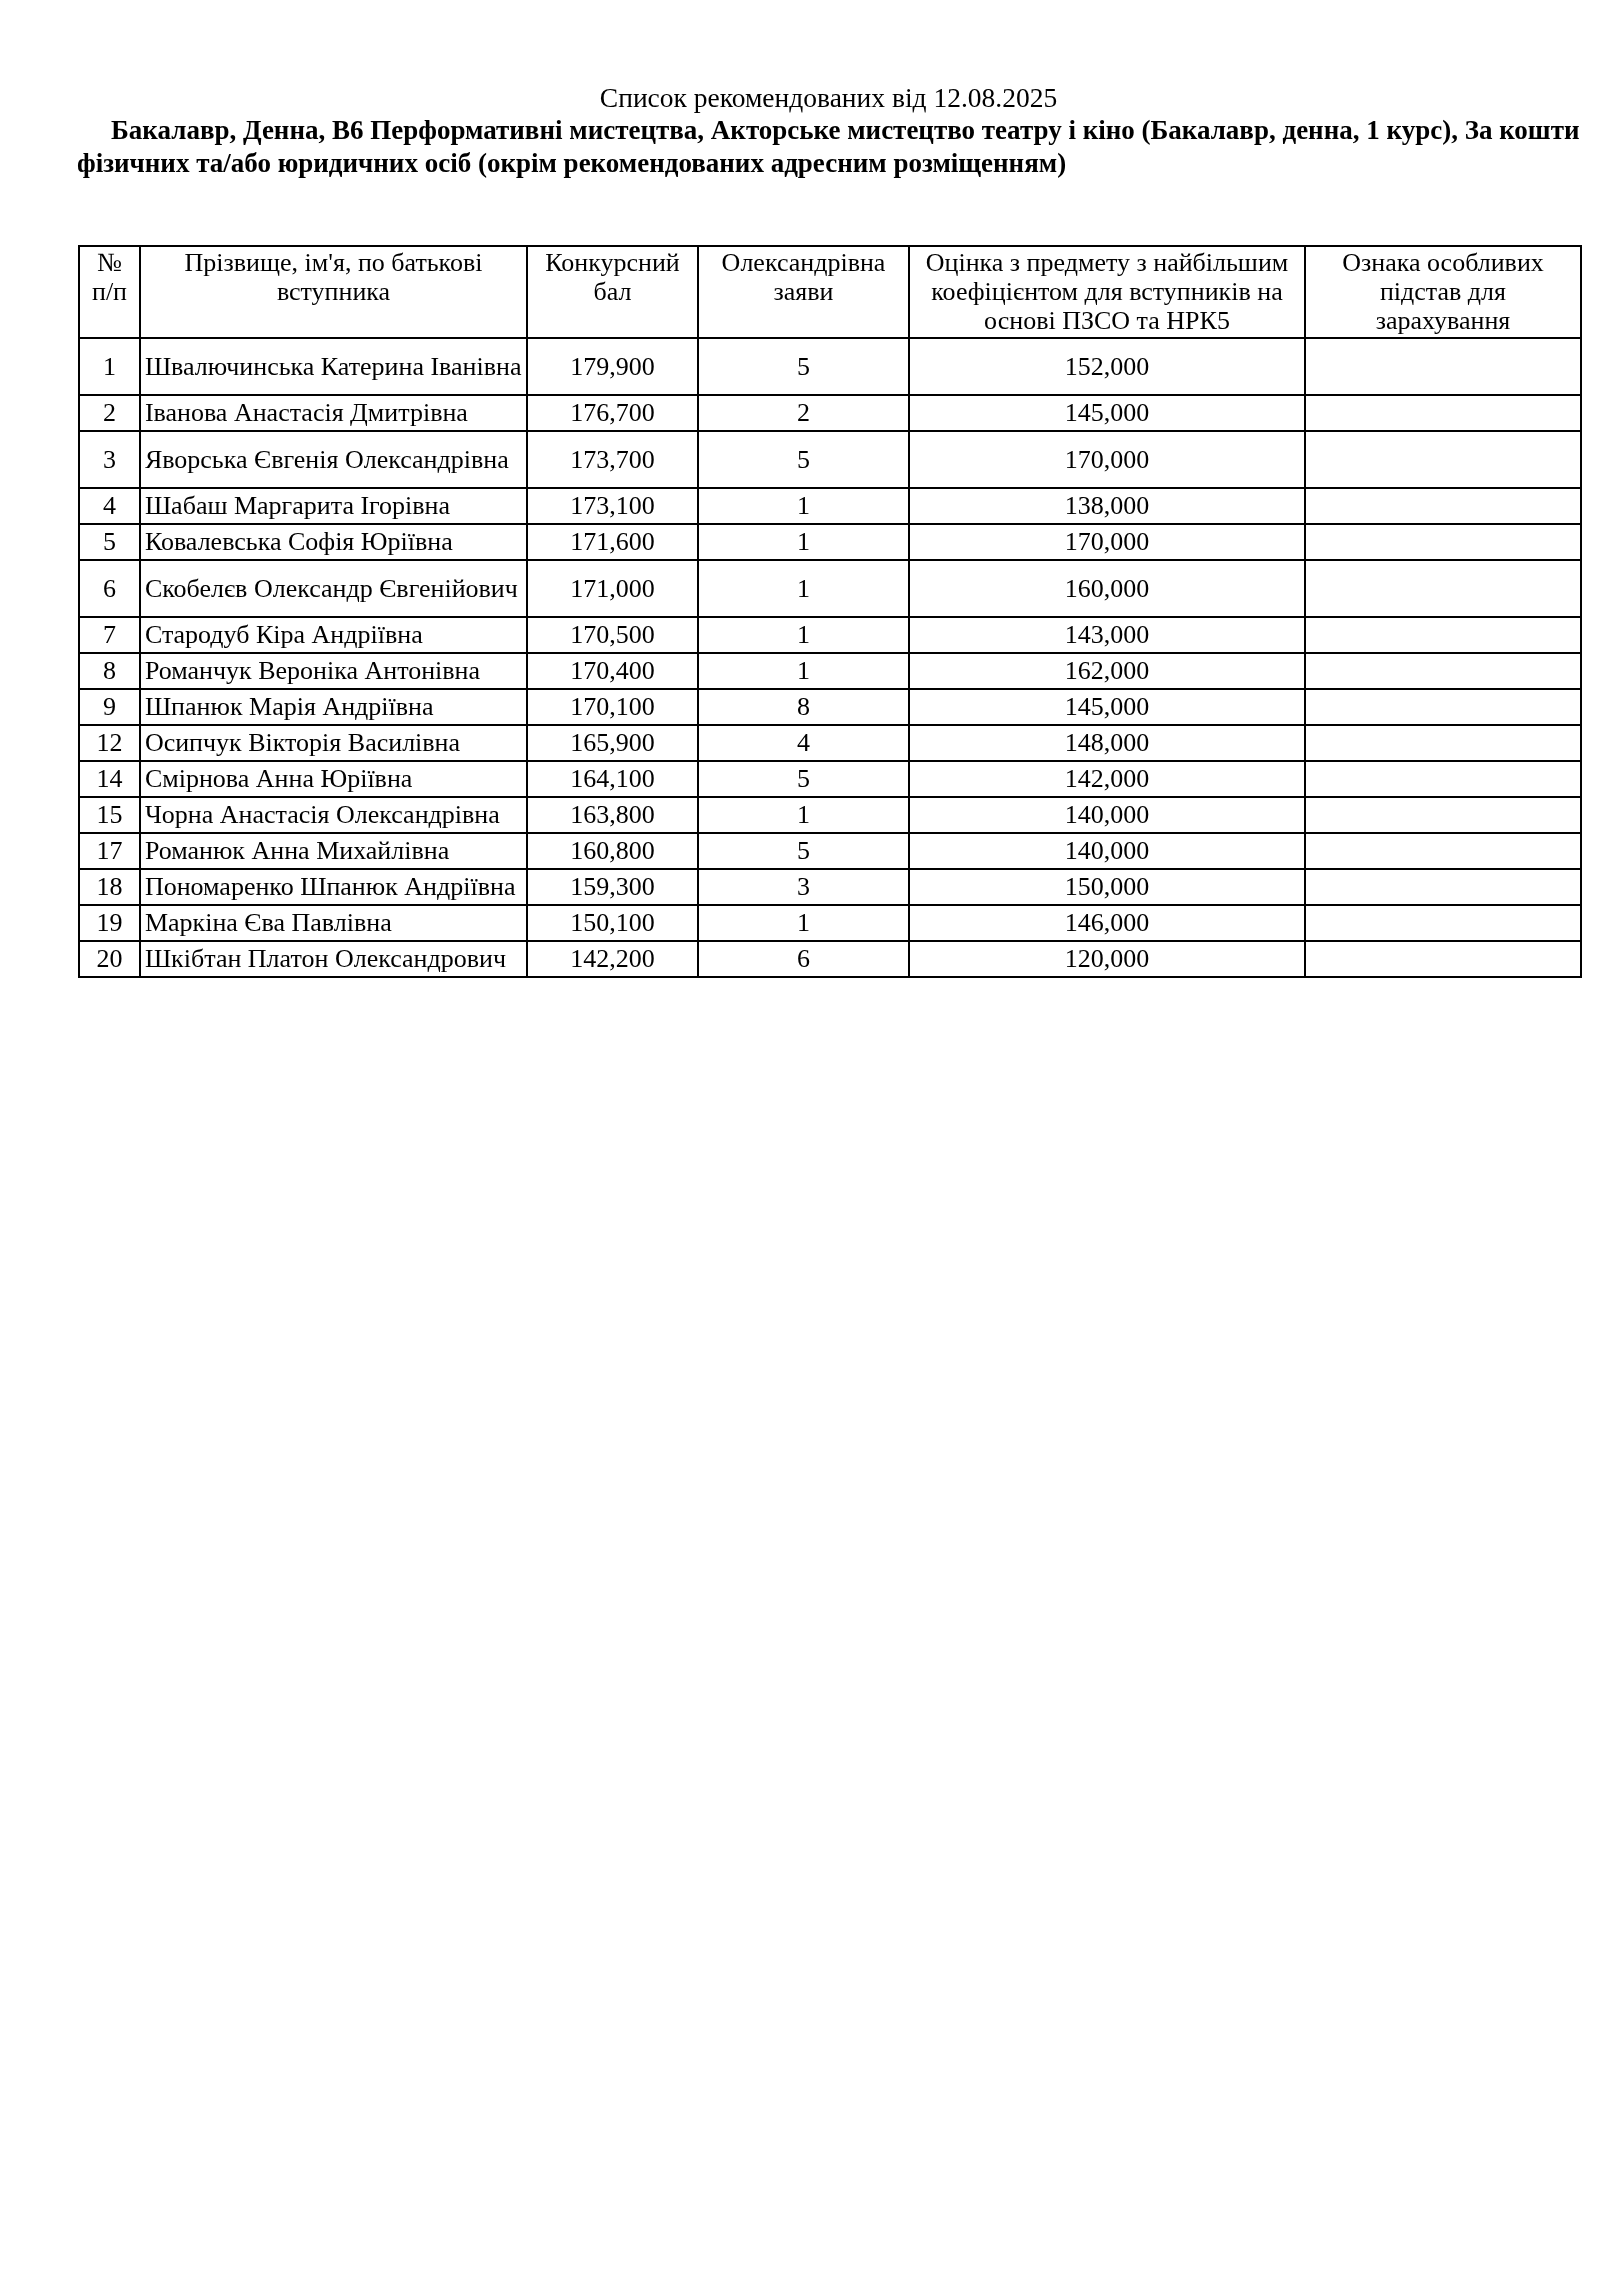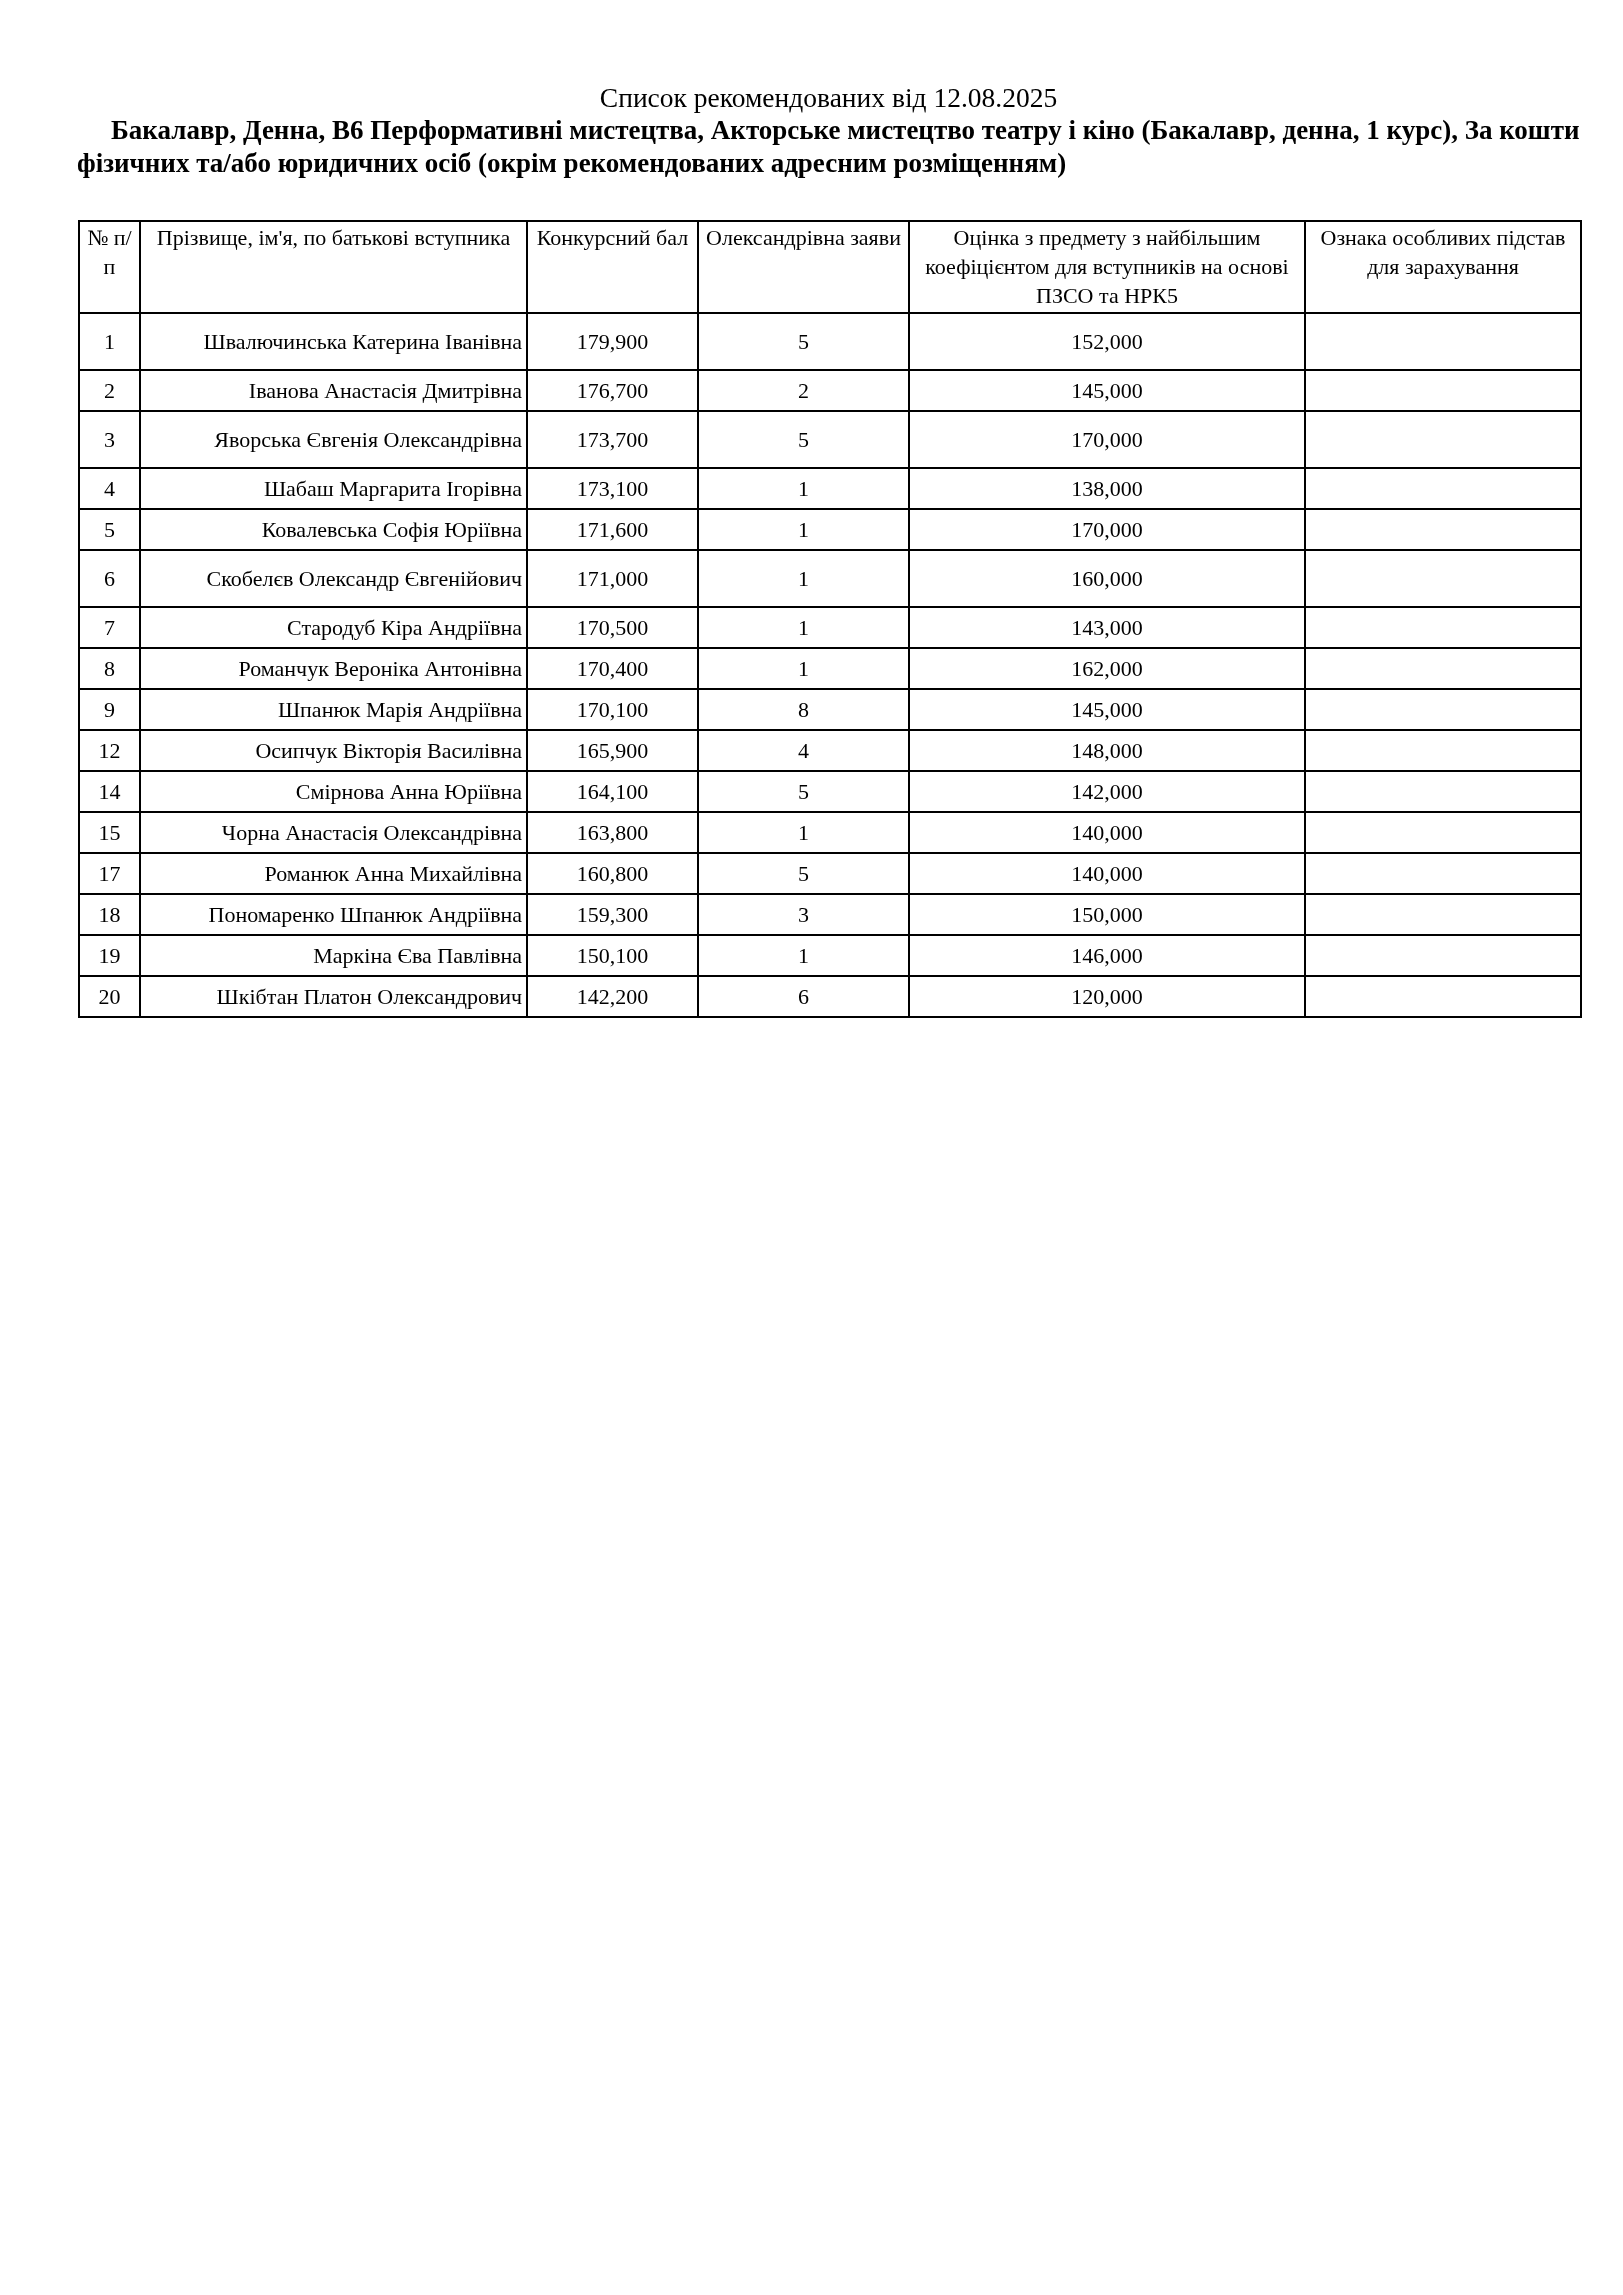--- a/index.html
+++ b/index.html
@@ -33,25 +33,25 @@
     width: 1505px;
     font-size: 27px;
     line-height: 33px;
     font-weight: bold;
     text-indent: 34px;
     margin: 0;
   }
   table.ranking {
     position: absolute;
     left: 78px;
-    top: 220px;
+    top: 245px;
     width: 1502px;
     border-collapse: collapse;
     table-layout: fixed;
-    font-size: 22px;
+    font-size: 26px;
     line-height: 30px;
   }
   table.ranking th, table.ranking td {
     border: 2.6px solid #000;
     padding: 0 3.9px;
     vertical-align: middle;
     overflow: hidden;
   }
   table.ranking th {
     font-weight: normal;
@@ -61,21 +61,21 @@
     padding-top: 1.3px;
     line-height: 29px;
   }
   table.ranking tr.data-row td {
     height: 34px;
   }
   table.ranking tr.data-row.two-line td {
     height: 55px;
   }
   td.c-num, td.c-score, td.c-prio, td.c-subj, td.c-flag { text-align: center; }
-  td.c-name { text-align: right; padding-left: 5.2px; line-height: 39px; margin-left: 37px; }
+  td.c-name { text-align: left; padding-left: 5.2px; line-height: 28px; margin-left: 37px; }
   col.col-num { width: 61px; }
   col.col-name { width: 387px; }
   col.col-score { width: 171px; }
   col.col-prio { width: 211px; }
   col.col-subj { width: 396px; }
   col.col-flag { width: 276px; }
 </style>
 </head>
 <body>
 

